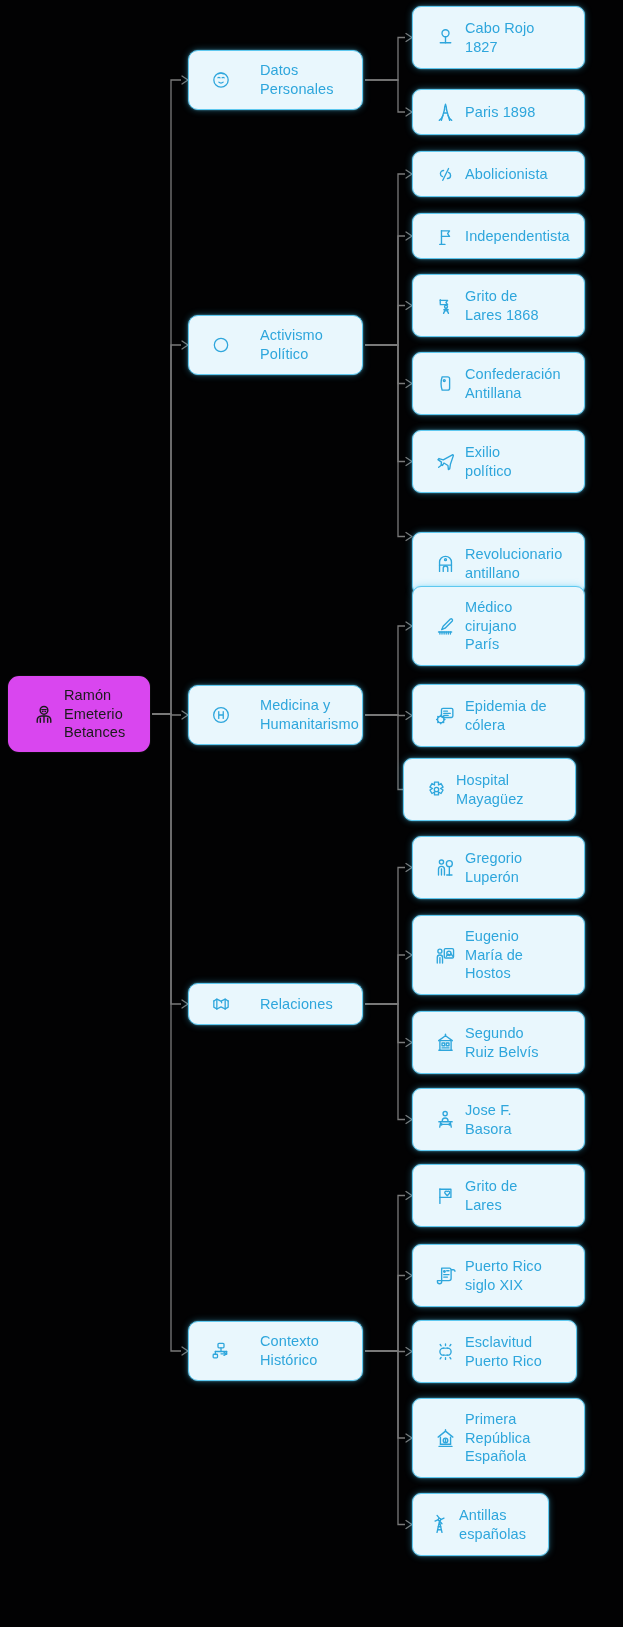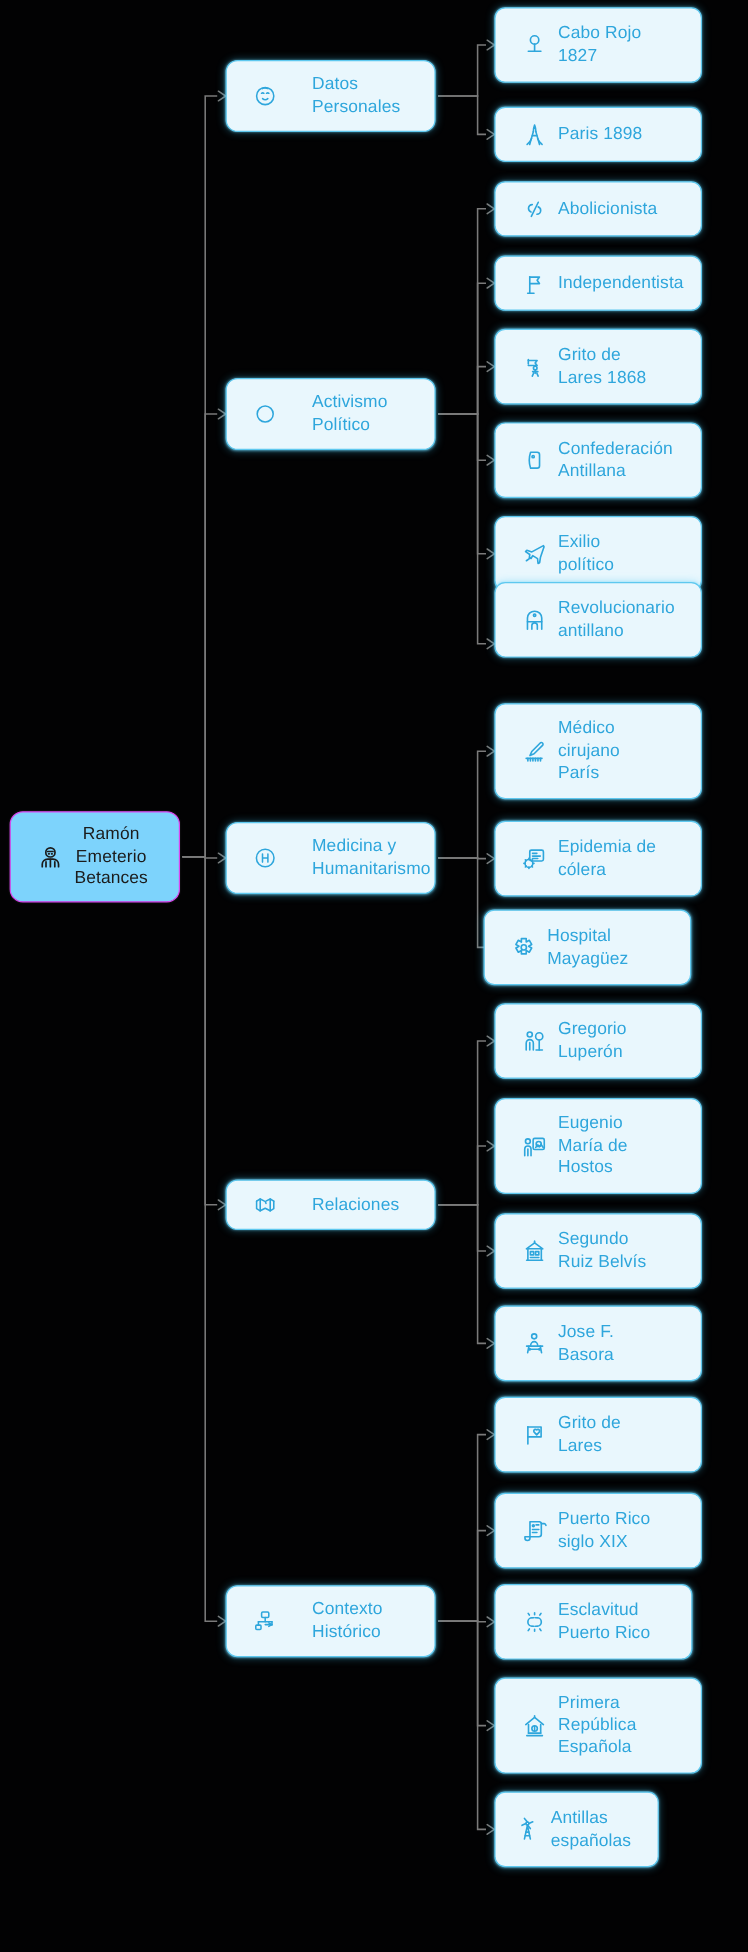--- a/index.html
+++ b/index.html
@@ -19,26 +19,25 @@
   }
   .node .lbl{
     line-height:1.28;
     white-space:pre-line;
     letter-spacing:.1px;
   }
   .ico{flex:0 0 auto;display:block;}
 
   
   .node.root{
-    background:#7dd3fc;
-    border:1px solid #d946ef;
+    background:#d946ef;
+    border:3px solid #d946ef;
     border-radius:11px;
     box-shadow:0 0 0 1px rgba(255,255,255,.04);
     color:#1b1b1b;
-    text-align:center;
   }
   .node.root .lbl{font-size:14.5px;color:#1b1b1b;}
 
   
   .node.branch, .node.leaf{
     background:#e9f7fd;
     border:1.6px solid #5ec8ef;
     color:#2ea6dc;
     box-shadow:0 0 7px rgba(70,200,245,.40), 0 0 2px rgba(120,220,255,.6);
   }
@@ -184,21 +183,21 @@
 Antillana</span>
       </div>
       <div class="node leaf" style="left: 412px; top: 430px; width: 173px; min-height: 63px;">
         <svg class="ico" width="21" height="21" viewBox="0 0 24 24" fill="none" stroke="currentColor" stroke-width="1.55" stroke-linecap="round" stroke-linejoin="round">
           <path d="M20.4 4.2 9.4 10.2 4.6 8.6l-1.2 1.3 4 2.8-.4 3.1 1.6.7 1.6-2.8 4.6 2.9.5 4.6 1.5-.7.8-5.3 3.4-9.9Z"></path>
           <path d="M4.2 18.6 8 15.8"></path>
         </svg>
         <span class="lbl">Exilio
 político</span>
       </div>
-      <div class="node leaf" style="left: 412px; top: 485px; width: 173px; min-height: 63px;">
+      <div class="node leaf" style="left: 412px; top: 532px; width: 173px; min-height: 63px;">
         <svg class="ico" width="21" height="21" viewBox="0 0 24 24" fill="none" stroke="currentColor" stroke-width="1.55" stroke-linecap="round" stroke-linejoin="round">
           <path d="M5.2 21V10.4c0-3.7 3-6.6 6.8-6.6s6.8 2.9 6.8 6.6V21"></path>
           <path d="M5.2 13.9h13.6"></path>
           <path d="M9.4 21v-3.5c0-1.5 1.2-2.6 2.6-2.6s2.6 1.1 2.6 2.6V21"></path>
           <circle cx="12" cy="7.6" r="1.1"></circle>
         </svg>
         <span class="lbl">Revolucionario
 antillano</span>
       </div>
       <div class="node branch" style="left: 188px; top: 685px; width: 175px; min-height: 60px;">

